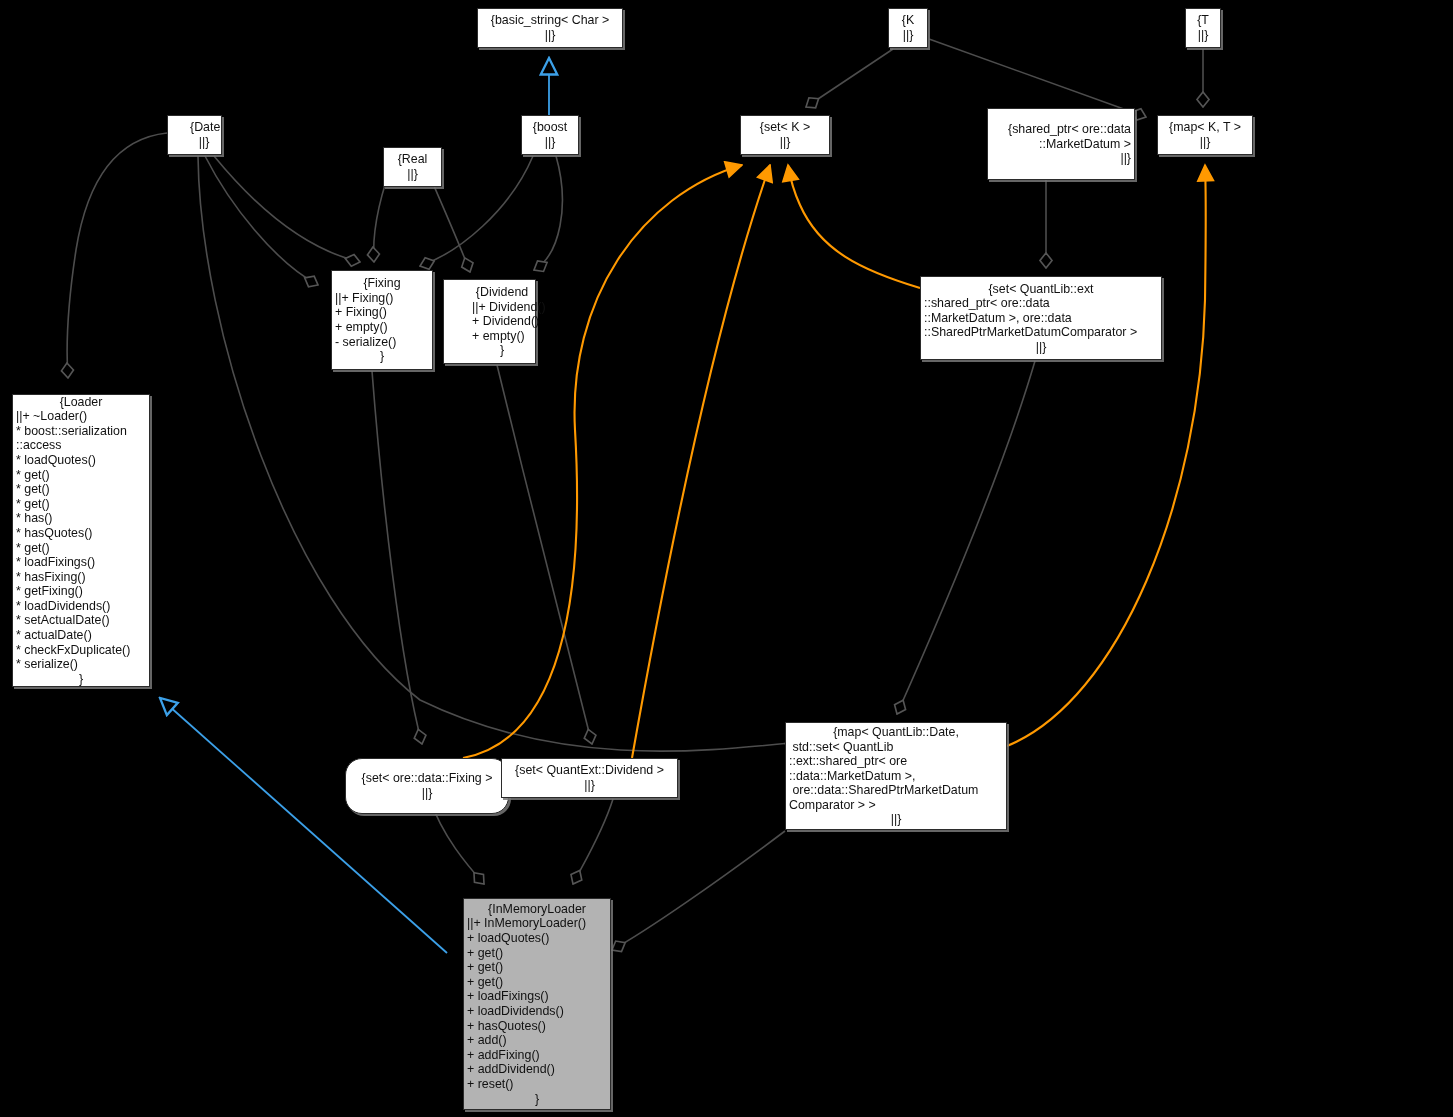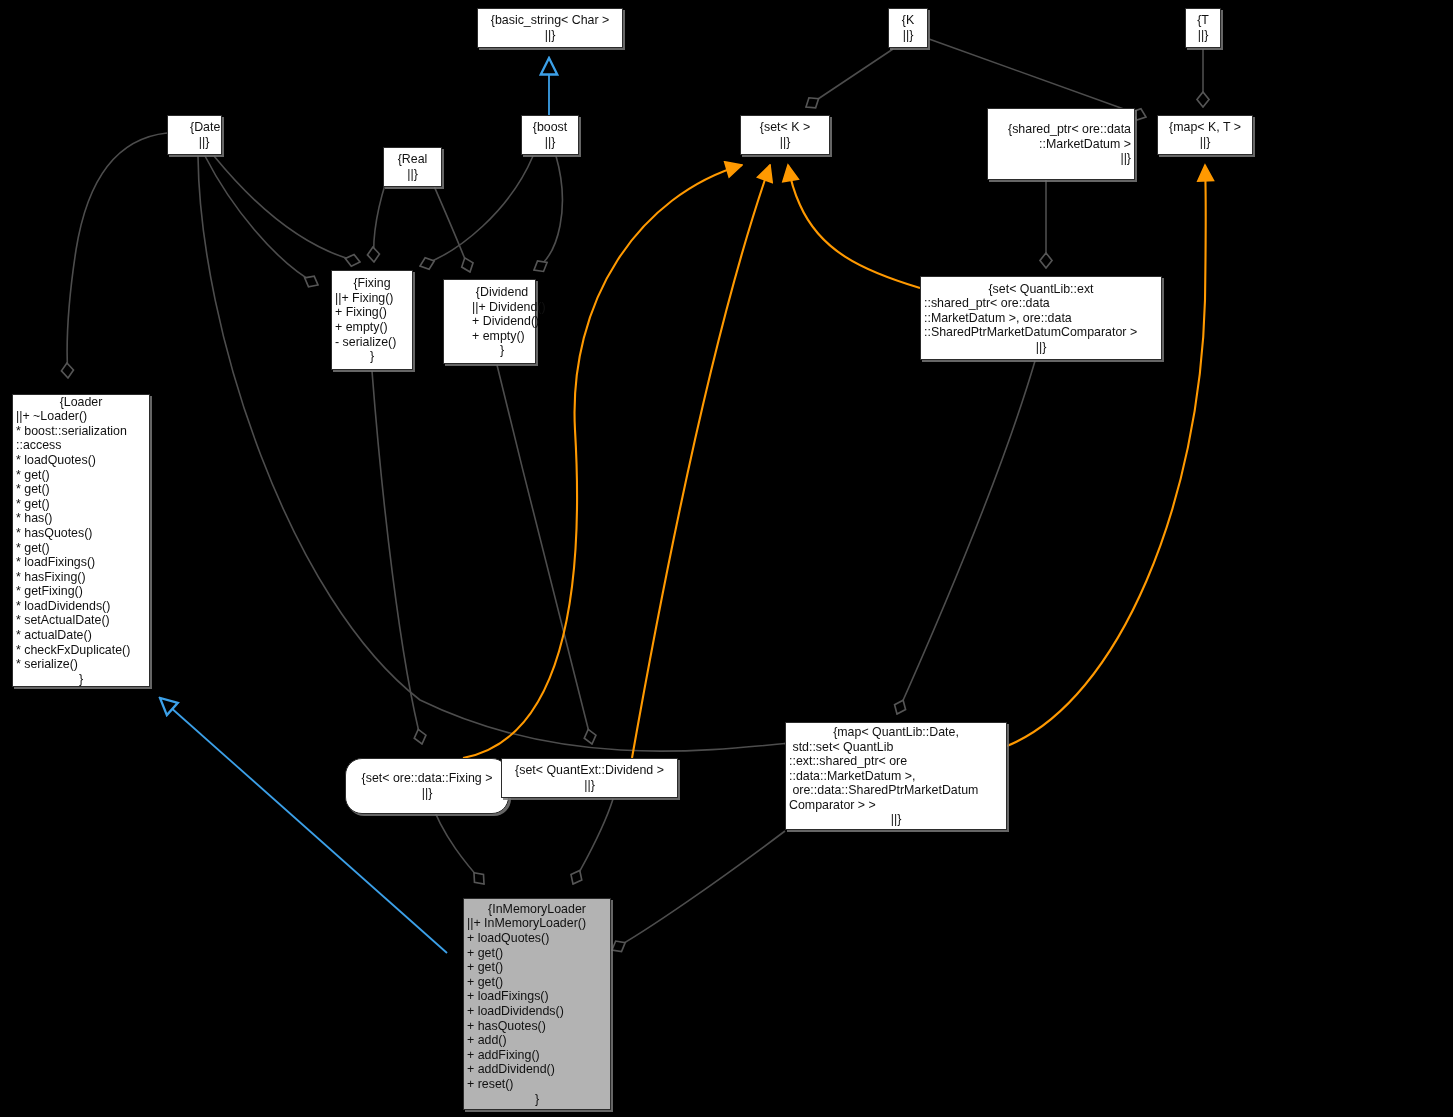--- a/index.html
+++ b/index.html
@@ -126,21 +126,21 @@
   <div id="node-layer">
       <div class="node" style="left: 477px; top: 8px; width: 146px; height: 40px;"><span class="ln last">{basic_string&lt; Char &gt;</span><span class="ln last">||}</span></div>
       <div class="node" style="left: 888px; top: 8px; width: 40px; height: 40px;"><span class="ln last">{K</span><span class="ln last">||}</span></div>
       <div class="node" style="left: 1185px; top: 8px; width: 36px; height: 40px;"><span class="ln last">{T</span><span class="ln last">||}</span></div>
       <div class="node" style="left: 167px; top: 115px; width: 55px; height: 40px; padding-left: 22px;"><span class="ln last">{Date</span><span class="ln last">||}</span></div>
       <div class="node" style="left: 383px; top: 115px; width: 59px; height: 40px; margin-top: 32px;"><span class="ln last">{Real</span><span class="ln last">||}</span></div>
       <div class="node" style="left: 521px; top: 115px; width: 58px; height: 40px;"><span class="ln last">{boost</span><span class="ln last">||}</span></div>
       <div class="node" style="left: 740px; top: 115px; width: 90px; height: 40px;"><span class="ln last">{set&lt; K &gt;</span><span class="ln last">||}</span></div>
       <div class="node" style="left: 987px; top: 108px; width: 148px; height: 72px; text-align: right;"><span class="ln last">{shared_ptr&lt; ore::data</span><span class="ln">::MarketDatum &gt;</span><span class="ln last">||}</span></div>
       <div class="node" style="left: 1157px; top: 115px; width: 96px; height: 40px;"><span class="ln last">{map&lt; K, T &gt;</span><span class="ln last">||}</span></div>
-      <div class="node lalign centerlast" style="left: 331px; top: 270px; width: 82px; height: 100px;"><span class="ln last">{Fixing</span><span class="ln">||+ Fixing()</span><span class="ln">+ Fixing()</span><span class="ln">+ empty()</span><span class="ln">- serialize()</span><span class="ln last">}</span></div>
+      <div class="node lalign centerlast" style="left: 331px; top: 270px; width: 102px; height: 100px;"><span class="ln last">{Fixing</span><span class="ln">||+ Fixing()</span><span class="ln">+ Fixing()</span><span class="ln">+ empty()</span><span class="ln">- serialize()</span><span class="ln last">}</span></div>
       <div class="node lalign centerlast" style="left: 443px; top: 279px; width: 93px; height: 85px; padding-left: 28px;"><span class="ln last">{Dividend</span><span class="ln">||+ Dividend()</span><span class="ln">+ Dividend()</span><span class="ln">+ empty()</span><span class="ln last">}</span></div>
       <div class="node lalign centerlast" style="left: 920px; top: 276px; width: 242px; height: 84px;"><span class="ln last">{set&lt; QuantLib::ext</span><span class="ln">::shared_ptr&lt; ore::data</span><span class="ln">::MarketDatum &gt;, ore::data</span><span class="ln">::SharedPtrMarketDatumComparator &gt;</span><span class="ln last">||}</span></div>
       <div class="node lalign centerlast" style="left: 12px; top: 394px; width: 138px; height: 293px;"><span class="ln last">{Loader</span><span class="ln">||+ ~Loader()</span><span class="ln">* boost::serialization</span><span class="ln">::access</span><span class="ln">* loadQuotes()</span><span class="ln">* get()</span><span class="ln">* get()</span><span class="ln">* get()</span><span class="ln">* has()</span><span class="ln">* hasQuotes()</span><span class="ln">* get()</span><span class="ln">* loadFixings()</span><span class="ln">* hasFixing()</span><span class="ln">* getFixing()</span><span class="ln">* loadDividends()</span><span class="ln">* setActualDate()</span><span class="ln">* actualDate()</span><span class="ln">* checkFxDuplicate()</span><span class="ln">* serialize()</span><span class="ln last">}</span></div>
       <div class="node" style="left: 345px; top: 758px; width: 164px; height: 56px; border-radius: 17px;"><span class="ln last">{set&lt; ore::data::Fixing &gt;</span><span class="ln last">||}</span></div>
       <div class="node" style="left: 501px; top: 758px; width: 177px; height: 40px;"><span class="ln last">{set&lt; QuantExt::Dividend &gt;</span><span class="ln last">||}</span></div>
       <div class="node lalign centerlast" style="left: 785px; top: 722px; width: 222px; height: 108px;"><span class="ln last">{map&lt; QuantLib::Date,</span><span class="ln"> std::set&lt; QuantLib</span><span class="ln">::ext::shared_ptr&lt; ore</span><span class="ln">::data::MarketDatum &gt;,</span><span class="ln"> ore::data::SharedPtrMarketDatum</span><span class="ln">Comparator &gt; &gt;</span><span class="ln last">||}</span></div>
       <div class="node gray lalign centerlast" style="left: 447px; top: 898px; width: 148px; height: 212px;"><span class="ln last">{InMemoryLoader</span><span class="ln">||+ InMemoryLoader()</span><span class="ln">+ loadQuotes()</span><span class="ln">+ get()</span><span class="ln">+ get()</span><span class="ln">+ get()</span><span class="ln">+ loadFixings()</span><span class="ln">+ loadDividends()</span><span class="ln">+ hasQuotes()</span><span class="ln">+ add()</span><span class="ln">+ addFixing()</span><span class="ln">+ addDividend()</span><span class="ln">+ reset()</span><span class="ln last">}</span></div>
     </div>
 
 </div>

